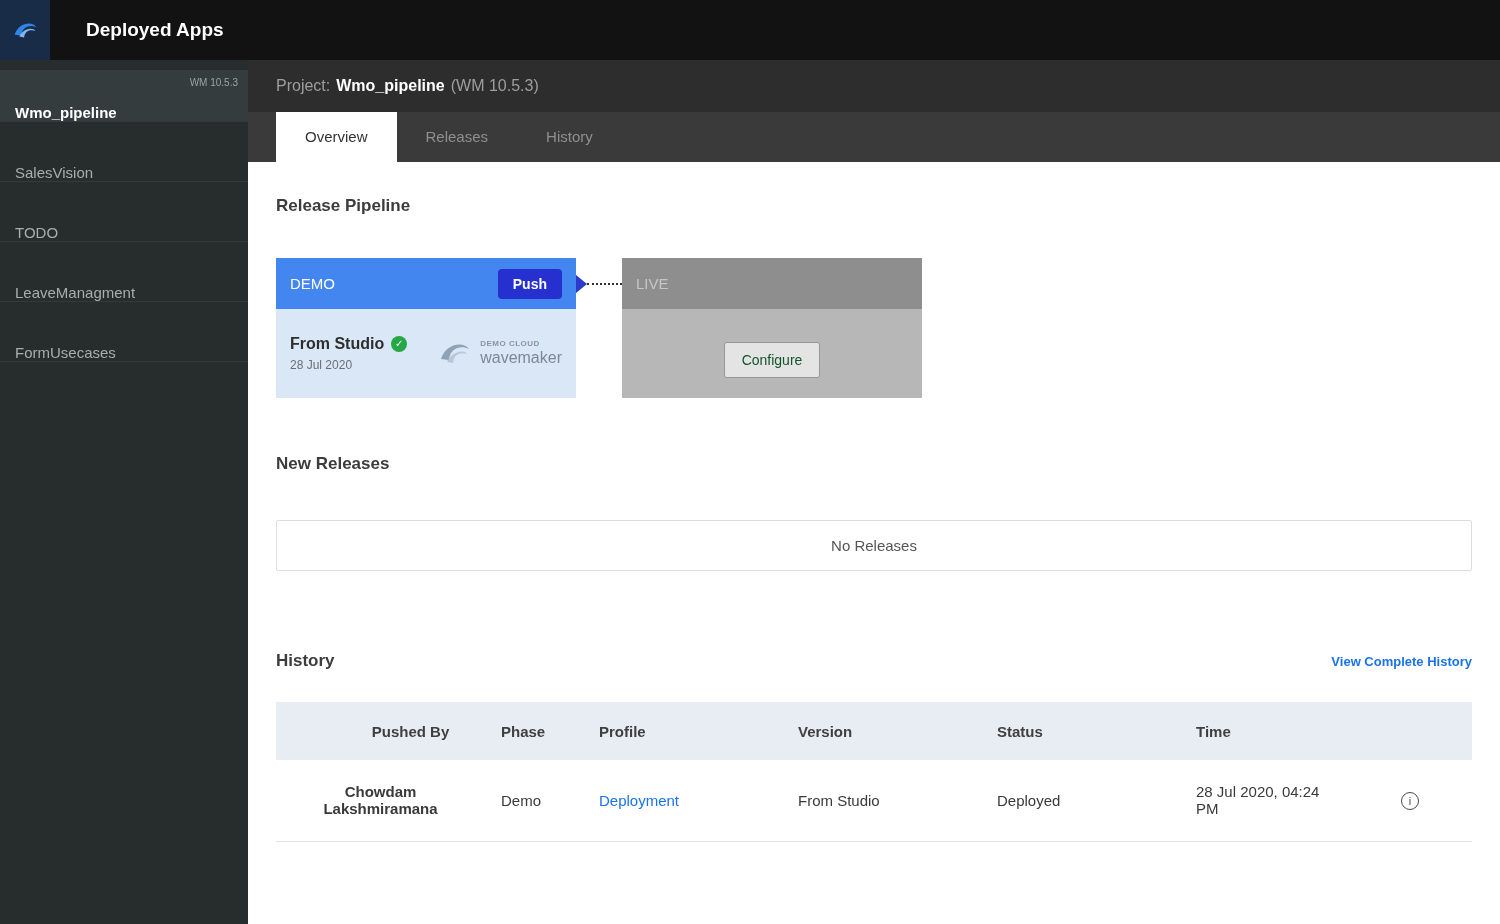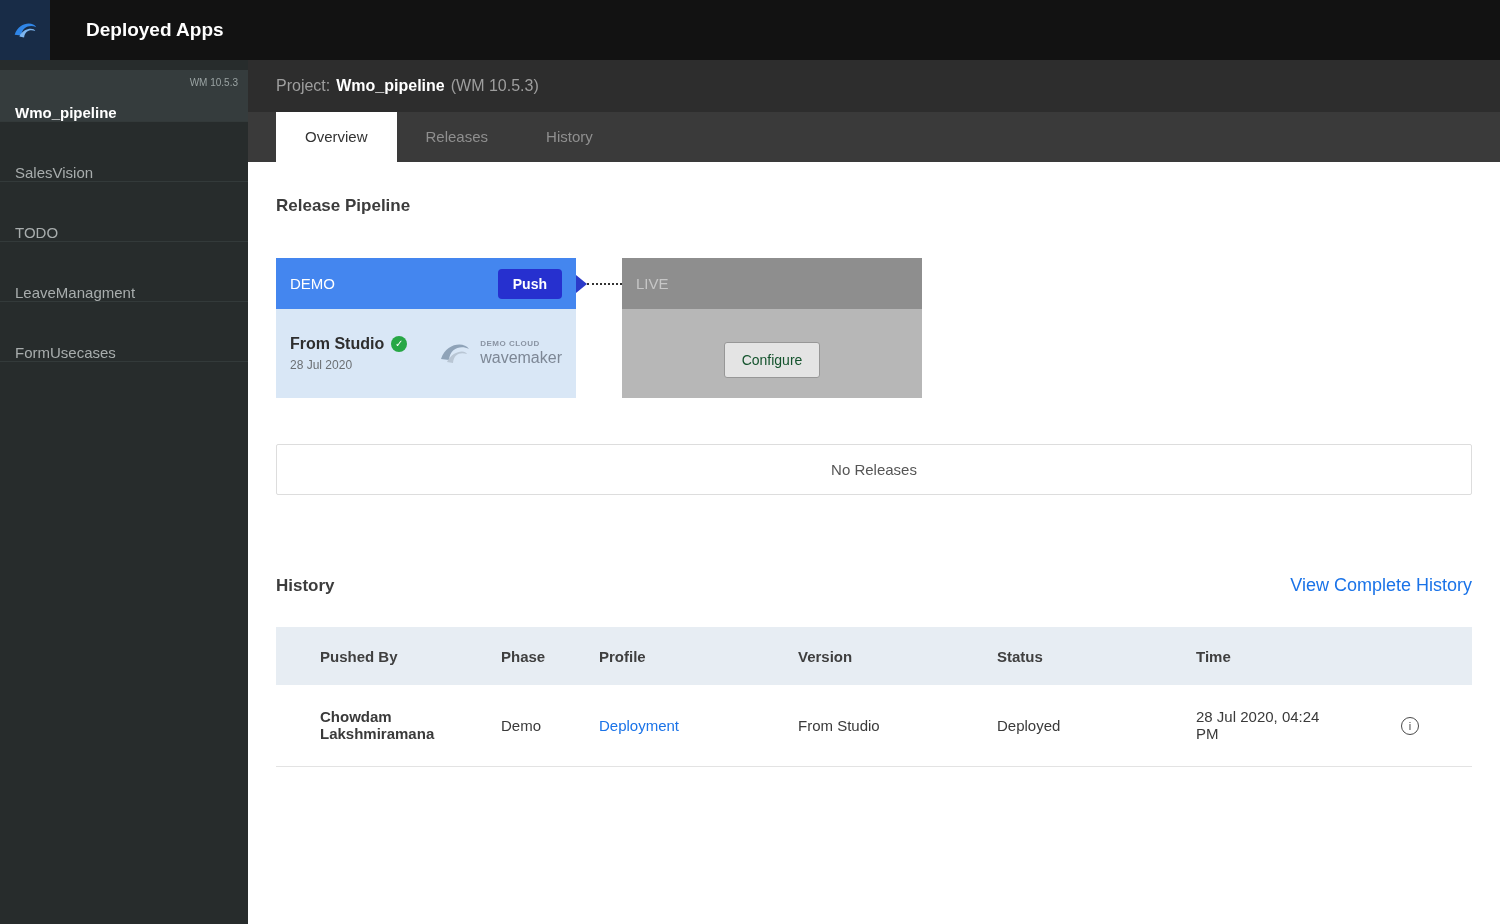--- a/index.html
+++ b/index.html
@@ -221,22 +221,22 @@
 
   
   .history-head {
     margin-top: 80px;
     display: flex;
     align-items: center;
     justify-content: space-between;
   }
   .view-all-link {
     color: #1a73e8;
-    font-size: 18px;
-    font-weight: normal;
+    font-size: 13px;
+    font-weight: bold;
     text-decoration: none;
     cursor: pointer;
   }
   .history-table {
     margin-top: 31px;
     width: 100%;
     border-collapse: collapse;
     table-layout: fixed;
   }
   .history-table col.c1 { width: 225px; }
@@ -248,21 +248,21 @@
   .history-table col.c7 { width: auto; }
   .history-table th {
     background: #e7edf3;
     height: 58px;
     text-align: left;
     font-size: 15px;
     font-weight: bold;
     color: #3f3f3f;
     vertical-align: middle;
   }
-  .history-table th.first, .history-table td.first { padding-left: 44px; }
+  .history-table th.first, .history-table td.first { padding-left: 44px; text-align: center; }
   .history-table td {
     height: 81px;
     vertical-align: middle;
     font-size: 15px;
     color: #3a3a3a;
     border-bottom: 1px solid #e3e3e3;
   }
   td.pushed-by { font-weight: bold; padding-right: 60px; }
   td.profile-cell span { color: #1a73e8; cursor: pointer; }
   td.time-cell { padding-right: 20px; }
@@ -368,20 +368,21 @@
         <div class="card live">
           <div class="card-header">
             <span>LIVE</span>
           </div>
           <div class="card-body">
             <button class="configure-btn">Configure</button>
           </div>
         </div>
       </div>
 
+      <div class="section-heading heading-new-releases">New Releases</div>
       <div class="empty-box">
         <span>No Releases</span>
       </div>
 
       <div class="history-head">
         <div class="section-heading">History</div>
         <a class="view-all-link">View Complete History</a>
       </div>
 
       <table class="history-table">

